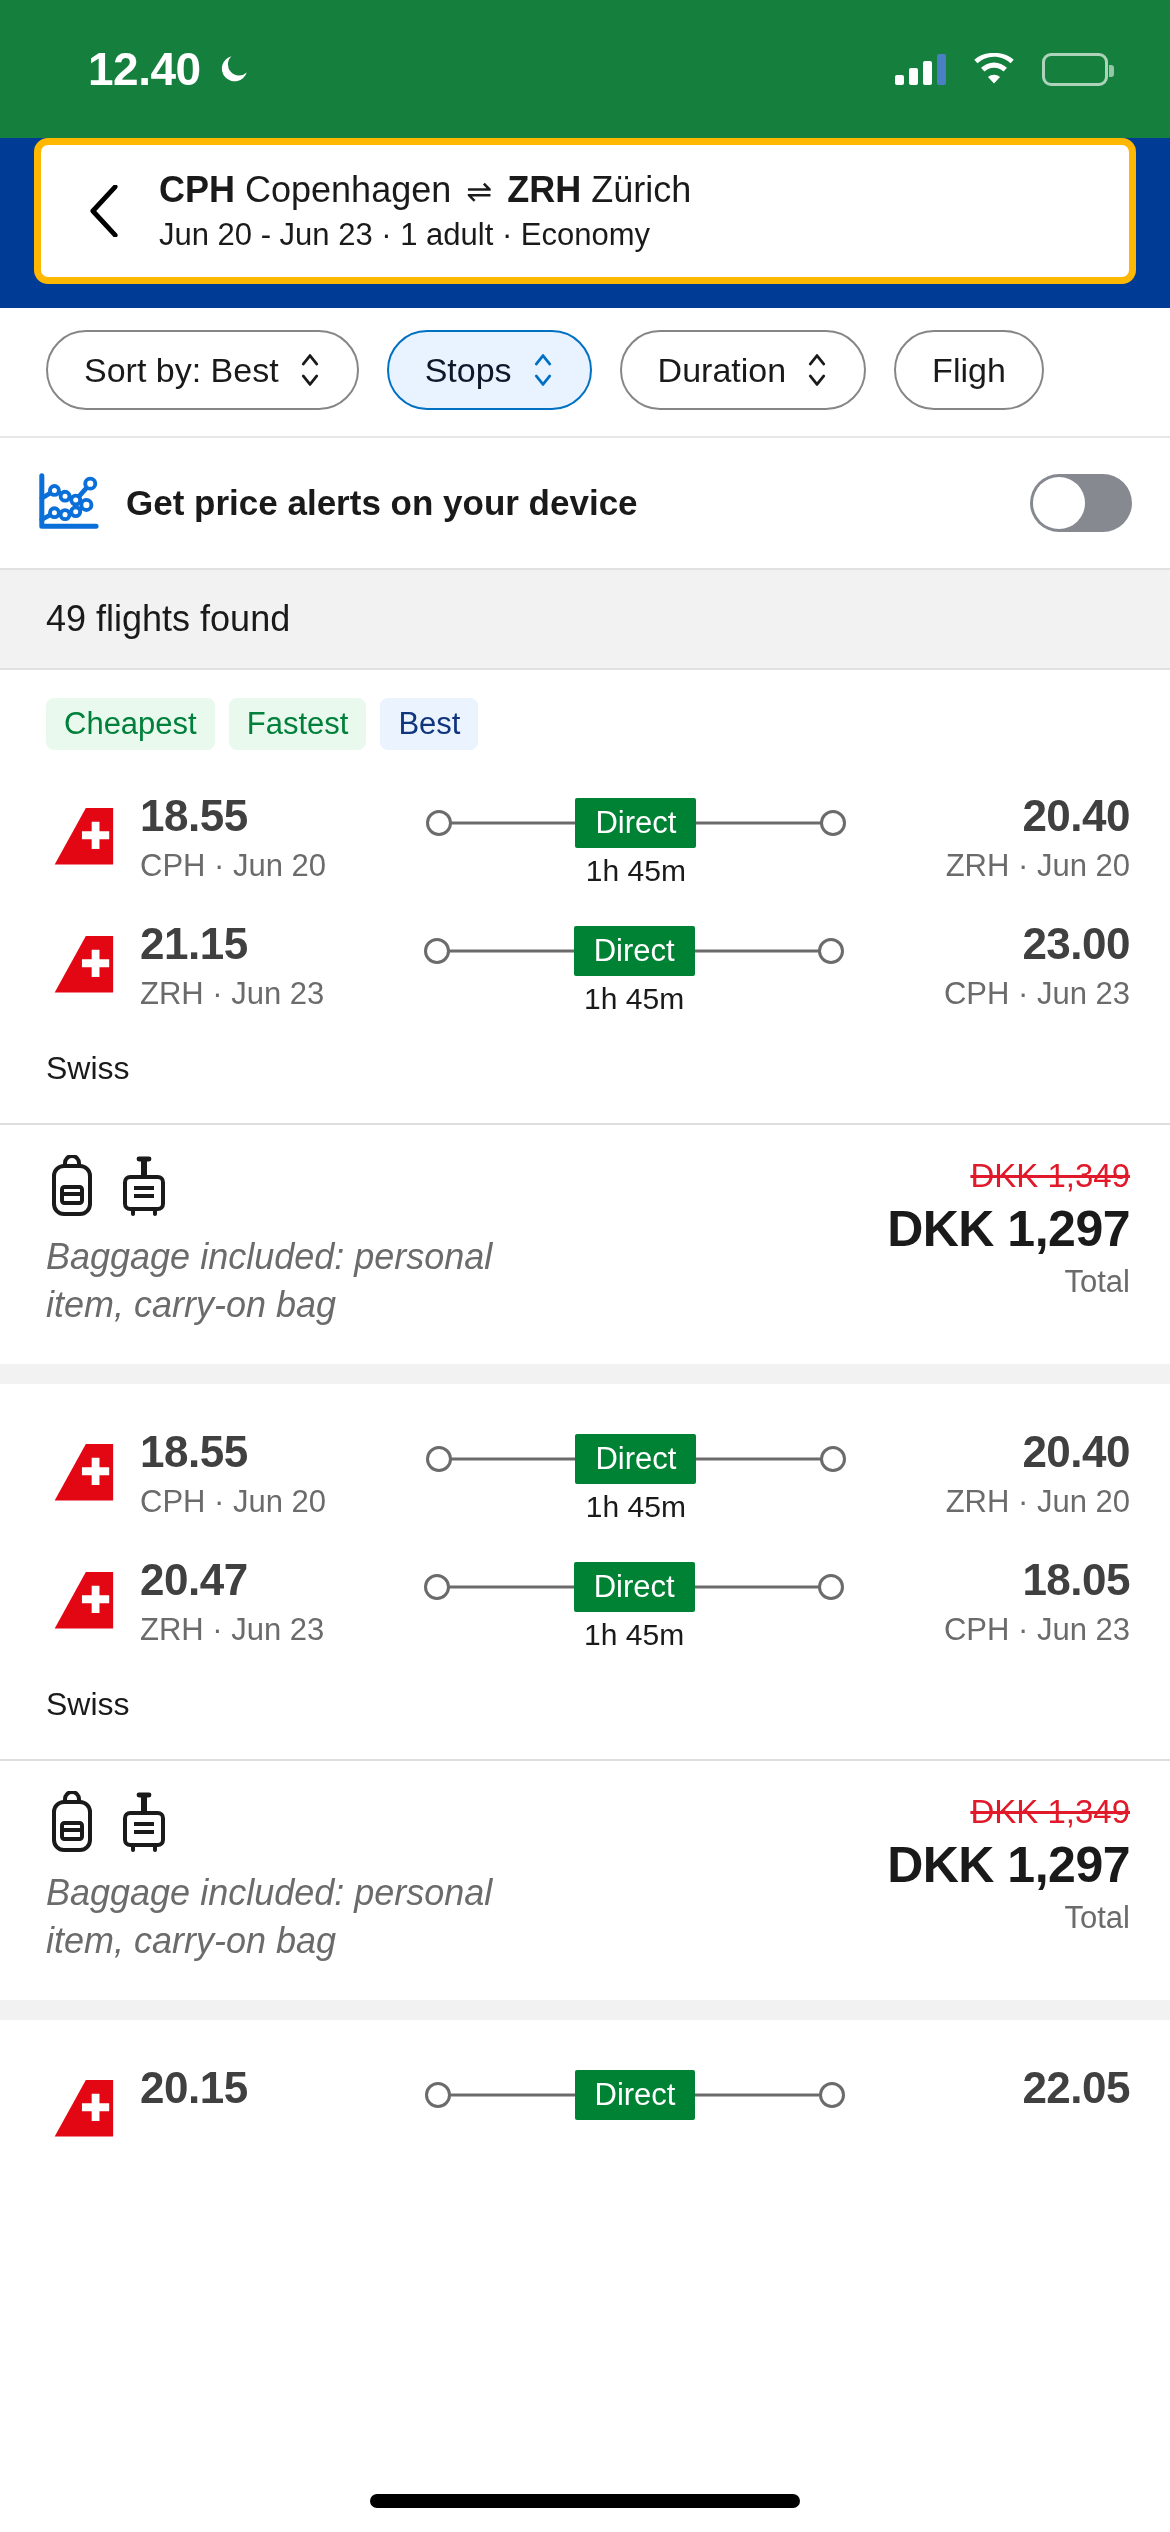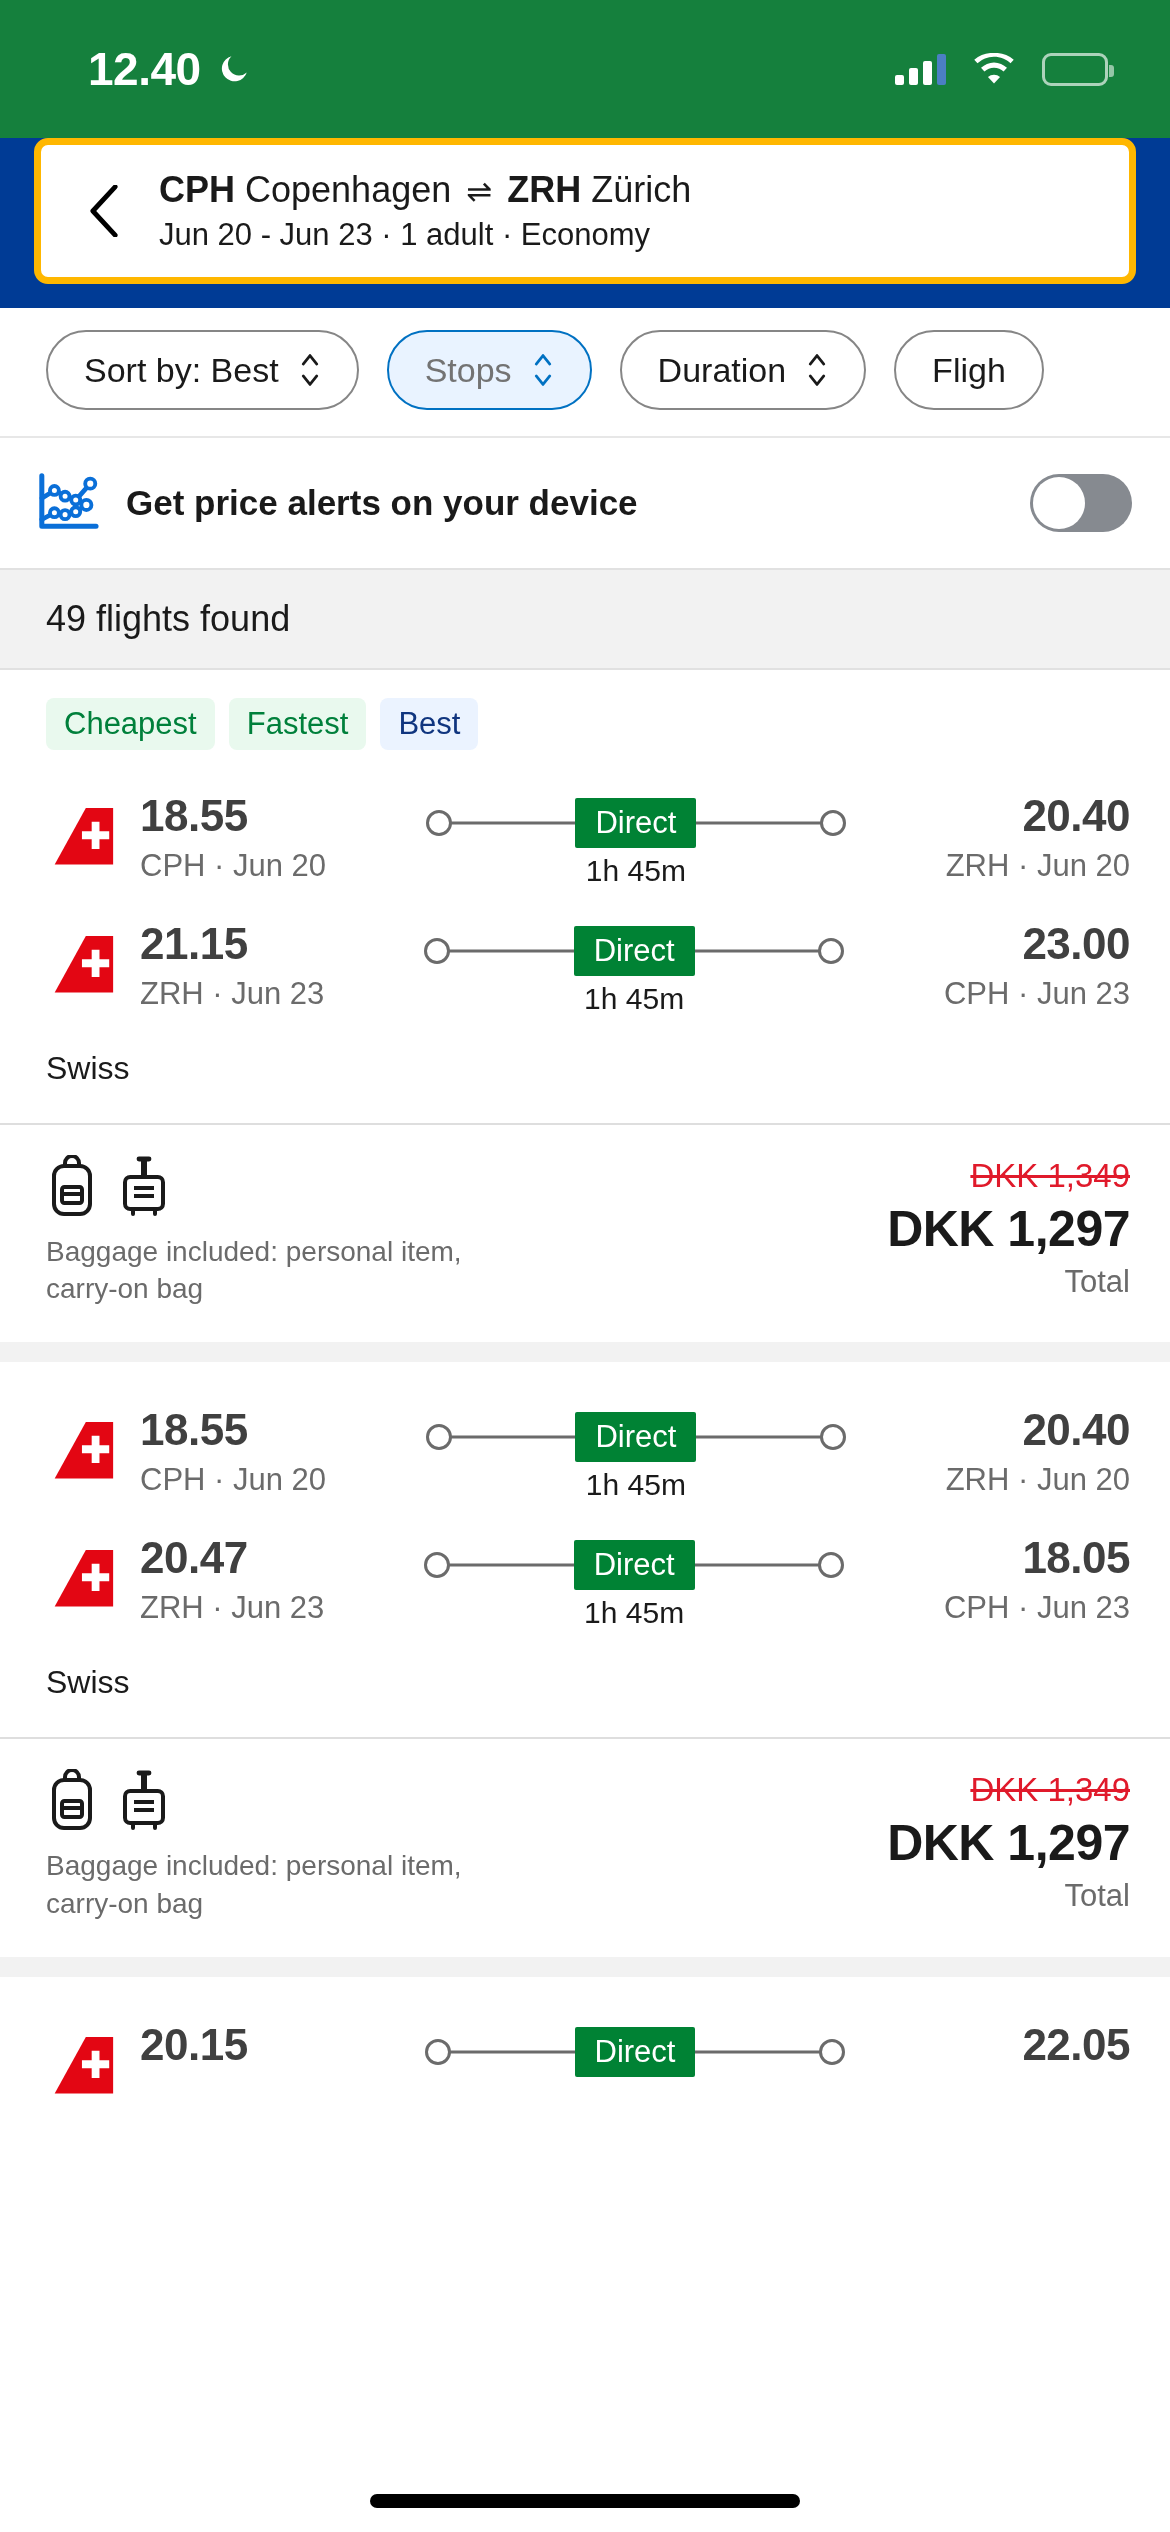--- a/index.html
+++ b/index.html
@@ -131,21 +131,21 @@
     align-items: center;
     gap: 20px;
     padding: 0 36px;
     font-size: 34px;
     color: #1a1a1a;
     white-space: nowrap;
   }
   .chip.active {
     border-color: #0071c2;
     background: #e9f3ff;
-    color: #737373;
+    color: #0f172a;
   }
   .updown { width: 22px; height: 34px; display: block; flex: 0 0 auto; }
 
   
   .genius {
     background: #ffffff;
     display: flex;
     align-items: center;
     padding: 34px 38px 34px 34px;
     gap: 26px;
@@ -274,24 +274,25 @@
     display: flex;
     align-items: flex-start;
     justify-content: space-between;
     padding: 30px 40px 34px 46px;
     gap: 20px;
   }
   .bag-col { flex: 1 1 auto; display: flex; flex-direction: column; gap: 14px; }
   .bag-icons { display: flex; gap: 20px; align-items: flex-end; }
   .bag-icon { width: 52px; height: 64px; display: block; }
   .bag-text {
-    font-size: 28px;
+    font-size: 36px;
     color: #6b6b6b;
     line-height: 1.35;
     max-width: 460px;
+    font-style: italic;
   }
   .price-col {
     flex: 0 0 auto;
     display: flex;
     flex-direction: column;
     align-items: flex-end;
     gap: 12px;
     padding-top: 4px;
   }
   .price-old {

